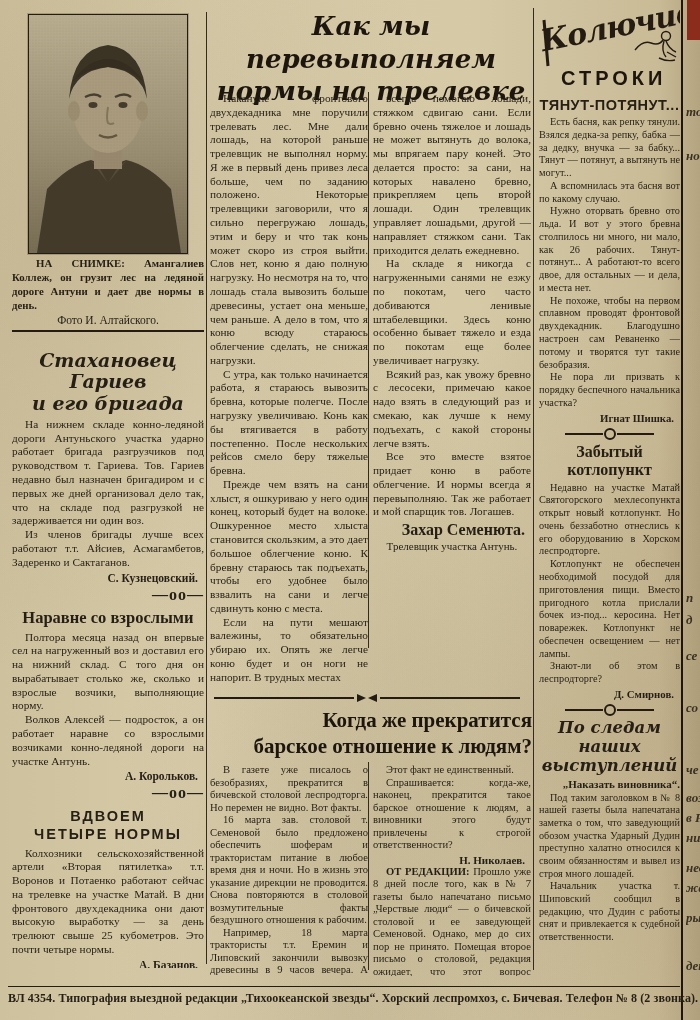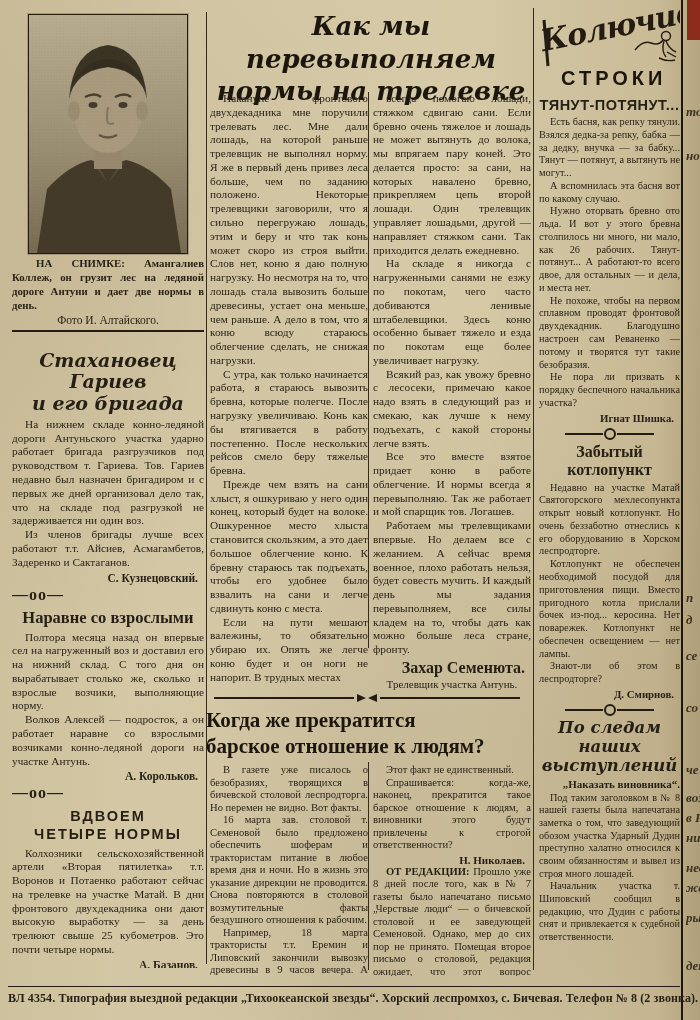--- a/index.html
+++ b/index.html
@@ -18,21 +18,21 @@
   .vr-right{left:533px;top:8px;height:962px;}
   .vr-edge{left:681px;top:0;height:1020px;width:2px;background:#1d160d;}
   .red-corner{position:absolute;right:0;top:0;width:13px;height:40px;background:#8c2c1c;}
   
   .photo{position:absolute;left:28px;top:14px;width:158px;height:238px;
     border:1px solid #241d14;box-shadow:0 0 0 1px rgba(60,48,30,.25);}
   .photo svg{display:block;}
   
   .np{margin:0;text-indent:13px;text-align:justify;}
   .sig{margin:2px 6px 0 0;text-align:right;font-weight:bold;}
-  .oo{margin:2px 0;text-align:left;font-weight:bold;letter-spacing:1px;font-family:Liberation Serif, serif;}
+  .oo{margin:2px 0;text-align:right;font-weight:bold;letter-spacing:1px;font-family:Liberation Serif, serif;}
   
   .left-flow{position:absolute;left:12px;top:256px;width:192px;height:712px;overflow:hidden;}
   .caption{margin:0;font-weight:bold;font-size:10.8px;line-height:1.3;text-align:justify;text-indent:24px;}
   .credit{margin:2px 0 4px;text-align:center;font-size:11.5px;}
   .art1{border-top:2.5px solid #241c12;padding-top:16px;margin-top:3px;}
   .ttl-it{margin:2px 0 4px;text-align:center;font-family:"DejaVu Serif",serif;
     font-style:italic;font-weight:bold;font-size:19px;line-height:1.12;}
   .ttl-it span{display:block;}
   .ttl-b{margin:4px 0 3px;text-align:center;font-weight:bold;font-size:16.5px;}
   .ttl-caps{margin:5px 0 3px;text-align:center;font-family:"Liberation Sans",sans-serif;
@@ -50,21 +50,21 @@
   .m1{left:210px;top:92px;height:600px;}
   .m2{left:373px;top:92px;height:608px;}
   .role{margin:1px 0 0;text-align:center;font-size:11px;}
   
   .adiv{position:absolute;left:214px;top:694px;width:306px;display:flex;align-items:center;}
   .adiv::before,.adiv::after{content:"";flex:1;border-top:2px solid #241c12;}
   .tr{width:0;height:0;border-top:4px solid transparent;border-bottom:4px solid transparent;}
   .tr-r{border-left:9px solid #241c12;margin:0 1px 0 3px;}
   .tr-l{border-right:9px solid #241c12;margin:0 3px 0 1px;}
   
-  .sec-hl{position:absolute;left:206px;top:708px;width:326px;margin:0;text-align:left;
+  .sec-hl{position:absolute;left:206px;top:708px;width:326px;margin:0;text-align:right;
     font-weight:bold;font-size:21px;line-height:1.22;color:#1d160e;}
   .sec-hl span{display:block;}
   .s1{left:210px;top:764px;height:212px;}
   .s2{left:373px;top:764px;height:212px;}
   .s1 .np,.s2 .np{font-size:10.6px;line-height:1.18;}
   .s2 .sig{font-size:11px;}
   .edlbl{font-weight:bold;}
   
   .right-flow{position:absolute;left:539px;top:6px;width:141px;height:982px;overflow:hidden;}
   .rubric{display:block;margin:0 0 1px;}
@@ -183,36 +183,35 @@
     <p class="np">Накануне фронтового двухдекадника мне поручили трелевать лес. Мне дали лошадь, на которой раньше трелевщик не выполнял норму. Я же в первый день привез леса больше, чем по заданию положено. Некоторые трелевщики заговорили, что я сильно перегружаю лошадь, этим и беру и что так конь может скоро из строя выйти. Слов нет, коню я даю полную нагрузку. Но несмотря на то, что лошадь стала вывозить больше древесины, устает она меньше, чем раньше. А дело в том, что я коню всюду стараюсь облегчение сделать, не снижая нагрузки.</p>
     <p class="np">С утра, как только начинается работа, я стараюсь вывозить бревна, которые полегче. После нагрузку увеличиваю. Конь как бы втягивается в работу постепенно. После нескольких рейсов смело беру тяжелые бревна.</p>
     <p class="np">Прежде чем взять на сани хлыст, я ошкуриваю у него один конец, который будет на волоке. Ошкуренное место хлыста становится скользким, а это дает большое облегчение коню. К бревну стараюсь так подъехать, чтобы его удобнее было взвалить на сани и легче сдвинуть коню с места.</p>
     <p class="np">Если на пути мешают валежины, то обязательно убираю их. Опять же легче коню будет и он ноги не напорит. В трудных местах</p>
   </div>
   <div class="mcol m2">
     <p class="np">всегда помогаю лошади, стяжком сдвигаю сани. Если бревно очень тяжелое и лошадь не может вытянуть до волока, мы впрягаем пару коней. Это делается просто: за сани, на которых навалено бревно, прикрепляем цепь второй лошади. Один трелевщик управляет лошадьми, другой — направляет стяжком сани. Так приходится делать ежедневно.</p>
     <p class="np">На складе я никогда с нагруженными санями не езжу по покотам, чего часто добиваются ленивые штабелевщики. Здесь коню особенно бывает тяжело и езда по покотам еще более увеличивает нагрузку.</p>
     <p class="np">Всякий раз, как увожу бревно с лесосеки, примечаю какое надо взять в следующий раз и смекаю, как лучше к нему подъехать, с какой стороны легче взять.</p>
     <p class="np">Все это вместе взятое придает коню в работе облегчение. И нормы всегда я перевыполняю. Так же работает и мой спарщик тов. Логашев.</p>
-    <p class="np">Работаем мы трелевщиками впервые. Но делаем все с желанием. А сейчас время военное, плохо работать нельзя, будет совесть мучить. И каждый день мы задания перевыполняем, все силы кладем на то, чтобы дать как можно больше леса стране, фронту.</p>
     <p class="sig">Захар Семенюта.</p>
     <p class="role">Трелевщик участка Антунь.</p>
   </div>
 
   <div class="adiv">
     <span class="tr tr-r"></span>
     <span class="tr tr-l"></span>
   </div>
 
   <h2 class="sec-hl">
     <span>Когда же прекратится</span>
     <span>барское отношение к людям?</span>
   </h2>
   <div class="mcol s1">
-    <p class="np">В газете уже писалось о безобразиях, творящихся в бичевской столовой леспродторга. Но перемен не видно. Вот факты.</p>
+    <p class="np">В газете уже писалось о безобразиях, прекратится в бичевской столовой леспродторга. Но перемен не видно. Вот факты.</p>
     <p class="np">16 марта зав. столовой т. Семеновой было предложено обеспечить шоферам и трактористам питание в любое время дня и ночи. Но в жизнь это указание дирекции не проводится. Снова повторяются в столовой возмутительные факты бездушного отношения к рабочим.</p>
     <p class="np">Например, 18 марта трактористы т.т. Еремин и Липовский закончили вывозку древесины в 9 часов вечера. А когда они пришли в столовую — ужина для них там не оказалось.</p>
   </div>
   <div class="mcol s2">
     <p class="np">Этот факт не единственный.</p>
     <p class="np">Спрашивается: когда-же, наконец, прекратится такое барское отношение к людям, а виновники этого будут привлечены к строгой ответственности?</p>
     <p class="sig">Н. Николаев.</p>
     <p class="np"><b class="edlbl">ОТ РЕДАКЦИИ:</b> <span>Прошло уже 8 дней после того, как в № 7 газеты было напечатано письмо „Черствые люди“ — о бичевской столовой и ее заведующей Семеновой. Однако, мер до сих пор не принято. Помещая второе письмо о столовой, редакция ожидает, что этот вопрос незамедлительно обсудит партбюро.</span></p>
   </div>
 

